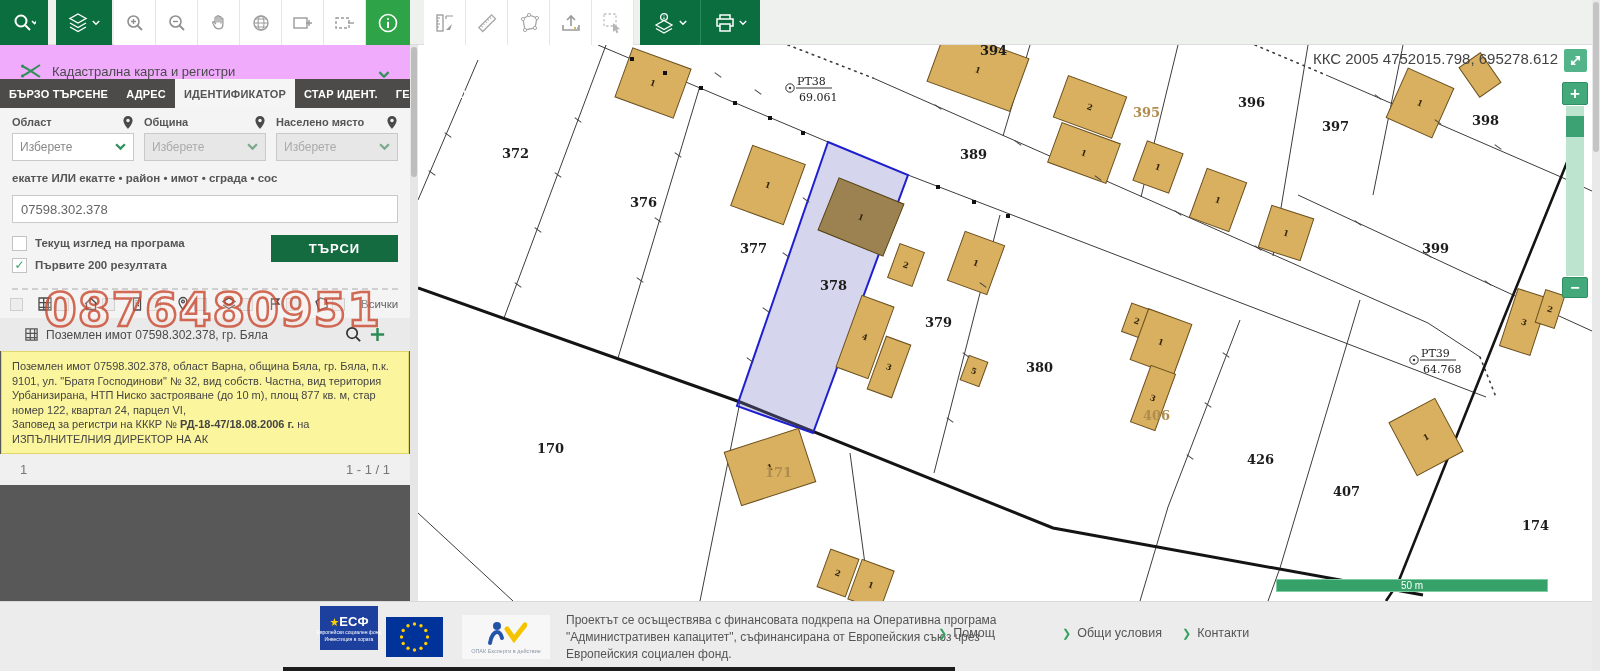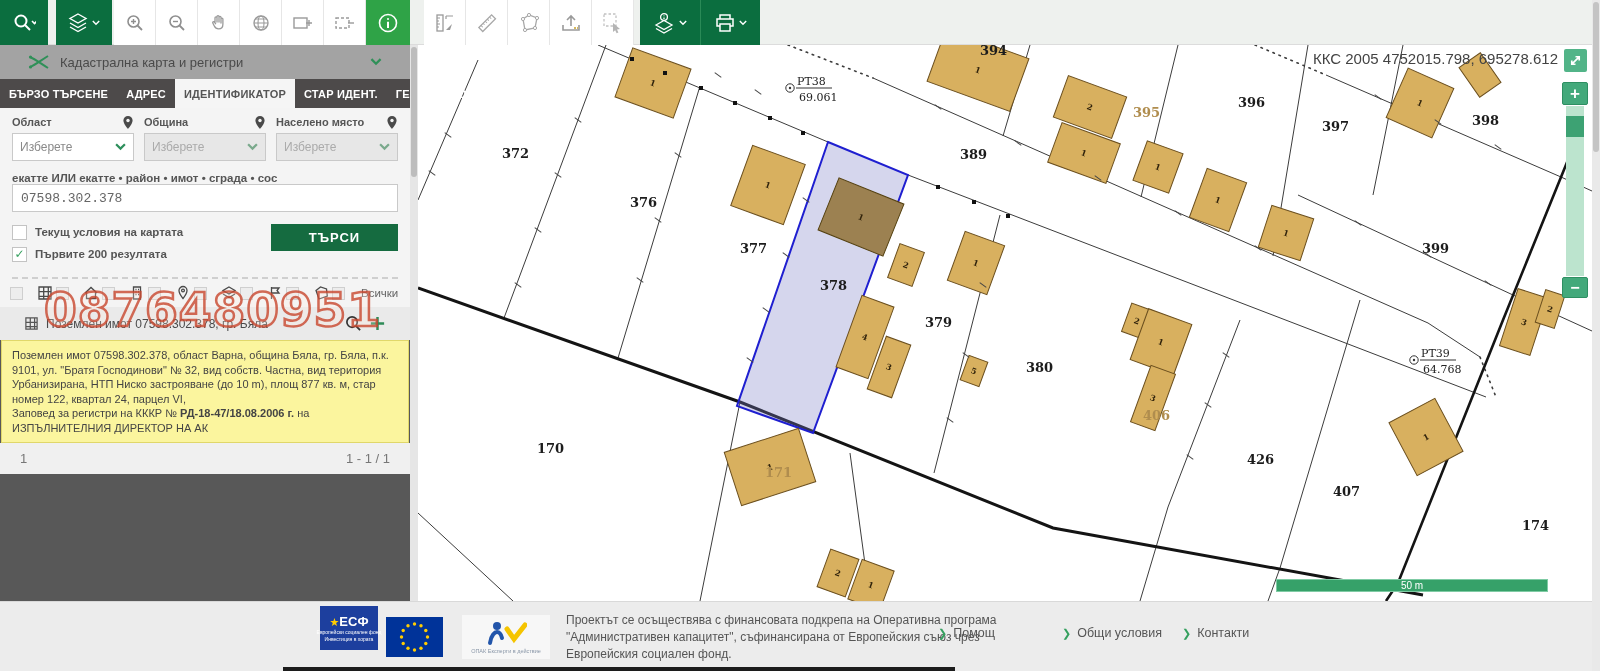--- a/index.html
+++ b/index.html
@@ -22,37 +22,37 @@
   #orange-badge{width:19px;height:24px;background:#f6dcc6;border-radius:2px;display:flex;
     flex-direction:column;align-items:center;justify-content:flex-start;padding-top:0}
   #orange-badge .n{font-size:11px;font-weight:bold;color:#d65a10;line-height:12px}
   #orange-badge .bar{width:13px;height:2px;background:#fff;margin-top:2px}
 
   
   #sidebar{position:absolute;left:0;top:45px;width:410px;height:556px;background:#585858;
     display:flex;flex-direction:column;z-index:30}
   #sb-scroll{position:absolute;left:410px;top:45px;width:8px;height:556px;background:#e6e6e6;z-index:31}
   #sb-thumb{position:absolute;left:1px;top:2px;width:6px;height:130px;background:#bdbdbd;border-radius:3px}
-  #p-head{height:34px;background:#a3a3a3;display:flex;align-items:center;padding:0 28px;flex:none}
+  #p-head{height:34px;background:#f0abfc;display:flex;align-items:flex-end;padding:0 20px;flex:none}
   #p-head .title{font-size:13px;color:#4a4a4a;margin-left:10px;flex:1}
   #tabs{height:29px;background:#4d4a4a;display:flex;align-items:stretch;flex:none}
   .tab{display:flex;align-items:center;padding:0 9px;font-size:11px;font-weight:bold;
     color:#fff;letter-spacing:.2px;cursor:pointer;white-space:nowrap}
   .tab.active{background:#f5f5f5;color:#555}
   #form{background:#f4f4f4;padding:6px 12px 0 12px;flex:none}
   #field-row{display:flex;gap:10px}
   .fcol{flex:1;min-width:0}
   .flab{display:flex;align-items:center;justify-content:space-between;font-size:11px;
     font-weight:bold;color:#555;height:16px}
   .selbox{height:28px;margin-top:3px;background:#fff;border:1px solid #c9c9c9;display:flex;
     align-items:center;padding:0 7px;font-size:12px;color:#8a8a8a;justify-content:space-between;cursor:pointer}
   .selbox.dis{background:#e7e7e7;color:#ababab;cursor:default}
   #id-label{font-size:11.5px;font-weight:bold;color:#555;margin-top:11px}
-  #id-input{width:100%;height:28px;margin-top:0;border:1px solid #c9c9c9;background:#fff;
-    font-size:13px;color:#666;padding:0 8px;font-family:Liberation Mono, monospace}
+  #id-input{width:100%;height:28px;margin-top:11px;border:1px solid #c9c9c9;background:#fff;
+    font-size:13px;color:#666;padding:0 8px;font-family:Liberation Sans, sans-serif}
   #form-foot{position:relative;margin-top:9px;height:48px}
   .chk-row{display:flex;align-items:center;gap:8px;height:22px}
   .chk{width:15px;height:15px;background:#fff;border:1px solid #c3c3c3;display:flex;
     align-items:center;justify-content:center;font-size:12px;color:#35a05f;cursor:pointer;flex:none}
   .chk-lab{font-size:11.5px;font-weight:bold;color:#555}
   #search-btn{position:absolute;right:0;top:3px;width:127px;height:27px;background:#156b40;
     color:#fff;border:none;font-size:13px;font-weight:bold;letter-spacing:1px;cursor:pointer;font-family:inherit}
   #dash{border-top:2px dashed #cfcfcf;margin-top:8px}
   #filters{background:#f4f4f4;display:flex;align-items:center;gap:3px;padding:6px 10px;flex:none}
   .f-item{display:flex;align-items:center;gap:14px}
@@ -562,21 +562,21 @@
                 <path d="M1 1l4 4 4-4" stroke="#7aa98c" stroke-width="2" fill="none"></path>
               </svg>
             </div>
           </div>
         </div>
       <div id="id-label">екатте ИЛИ екатте • район • имот • сграда • сос</div>
       <input id="id-input" value="07598.302.378" style="">
       <div id="form-foot">
         <div class="chk-row">
           <div class="chk"></div>
-          <span class="chk-lab">Текущ условия на картата</span>
+          <span class="chk-lab">Текущ изглед на програма</span>
         </div>
         <div class="chk-row">
           <div class="chk">✓</div>
           <span class="chk-lab">Първите 200 резултата</span>
         </div>
         <button id="search-btn">ТЪРСИ</button>
       </div>
       <div id="dash"></div>
     </div>
     <div id="filters">

